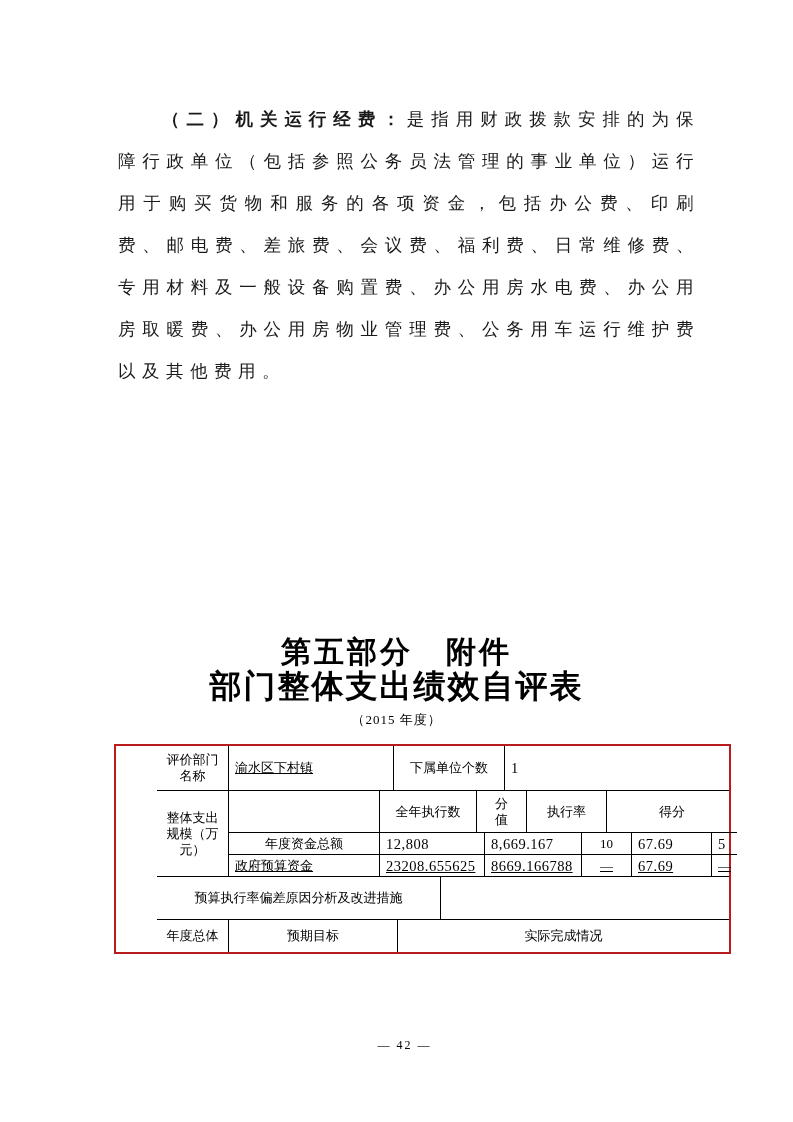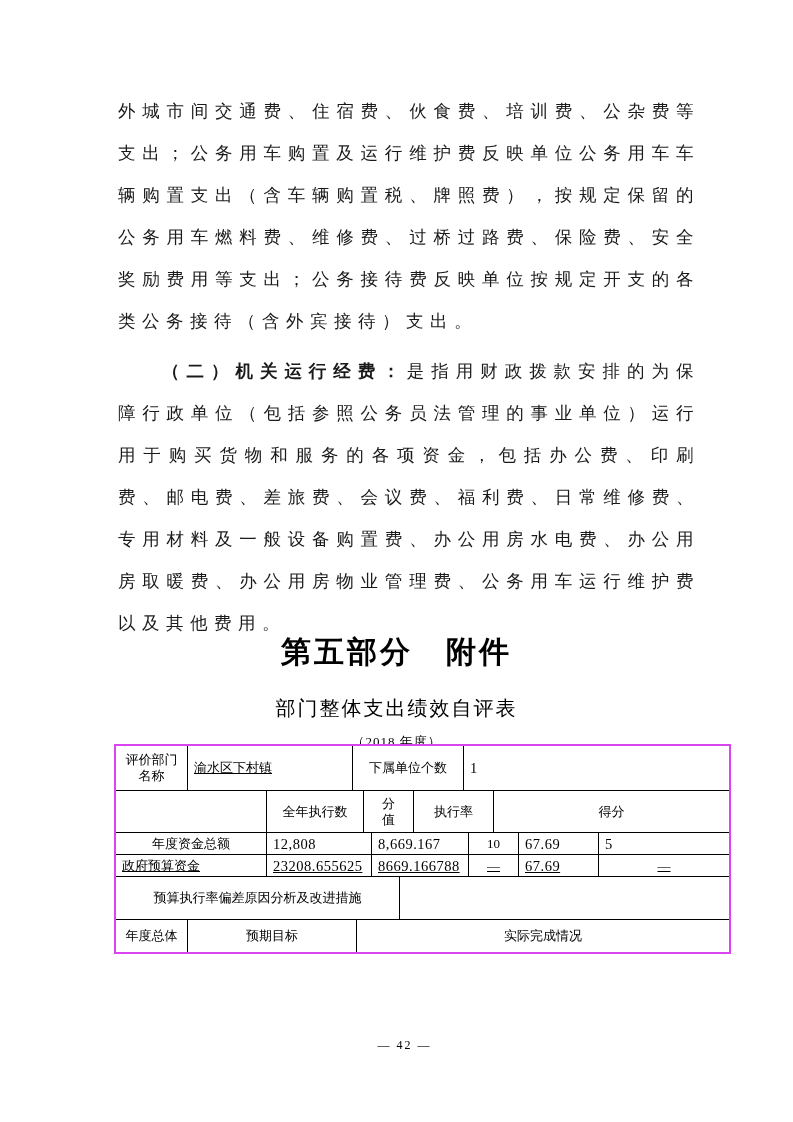--- a/index.html
+++ b/index.html
@@ -33,41 +33,42 @@
   .heading-block { position: absolute; left: 0; top: 636px; width: 793px; text-align: center; }
   .h-section {
     font-family: "Liberation Sans", "DejaVu Sans", sans-serif;
     font-weight: bold;
     font-size: 30px;
     line-height: 32px;
     letter-spacing: 3px;
   }
   .h-table {
     font-family: "Liberation Sans", "DejaVu Sans", sans-serif;
-    font-weight: normal;
-    font-size: 20px;
+    font-weight: bold;
+    font-size: 32px;
     line-height: 32px;
     letter-spacing: 2px;
-    margin-top: 24px;
+    margin-top: 2px;
   }
   .h-sub {
     font-size: 13px;
     letter-spacing: 1px;
     margin-top: 9px;
   }
   
   .tbl {
     position: absolute;
     left: 114px;
     top: 744px;
     width: 617px;
-    border: 2px solid #d946ef;
+    border: 2px solid #b91c1c;
     font-size: 13px;
     line-height: 16px;
     background: #fff;
+    padding-left: 41px;
   }
   .tr { display: flex; border-bottom: 1px solid #000; }
   .tr:last-child { border-bottom: none; }
   .td {
     border-right: 1px solid #000;
     display: flex;
     align-items: center;
     padding: 1px 6px;
     overflow: hidden;
   }
@@ -107,40 +108,40 @@
     font-size: 12px;
     letter-spacing: 2px;
   }
 </style>
 </head>
 <body>
 
 <div class="page">
 
   <div class="body-text">
-    <p class="para1">外城市间交通费、住宿费、伙食费、培训费、公杂费等支出；公务用车购置及运行维护费反映单位公务用车车辆购置支出（含车辆购置税、牌照费），按规定保留的公务用车燃料费、维修费、过桥过路费、保险费、安全奖励费用等支出；公务接待费反映单位按规定开支的各类公务接待（含外宾接待）支出。</p>
     <p class="para2"><span class="bold-lead">（二）机关运行经费：</span><span>是指用财政拨款安排的为保障行政单位（包括参照公务员法管理的事业单位）运行用于购买货物和服务的各项资金，包括办公费、印刷费、邮电费、差旅费、会议费、福利费、日常维修费、专用材料及一般设备购置费、办公用房水电费、办公用房取暖费、办公用房物业管理费、公务用车运行维护费以及其他费用。</span></p>
   </div>
 
   <div class="heading-block">
     <div class="h-section">第五部分　附件</div>
     <div class="h-table">部门整体支出绩效自评表</div>
-    <div class="h-sub">（2018 年度）</div>
+    <div class="h-sub">（2015 年度）</div>
   </div>
 
   <div class="tbl">
 
     <div class="tr r1">
       <div class="td w-a c">评价部门名称</div>
       <div class="td w-r1b l">渝水区下村镇</div>
       <div class="td w-r1c c">下属单位个数</div>
       <div class="td grow l num">1</div>
     </div>
 
     <div class="tr">
+      <div class="td w-a c">整体支出规模（万元）</div>
       <div class="stack">
         <div class="subrow h42">
           <div class="td w-b"></div>
           <div class="td w-d c">全年执行数</div>
           <div class="td w-e c weight-cell">分值</div>
           <div class="td w-f c">执行率</div>
           <div class="td grow c">得分</div>
         </div>
         <div class="subrow h22">
           <div class="td w-b c">年度资金总额</div>

